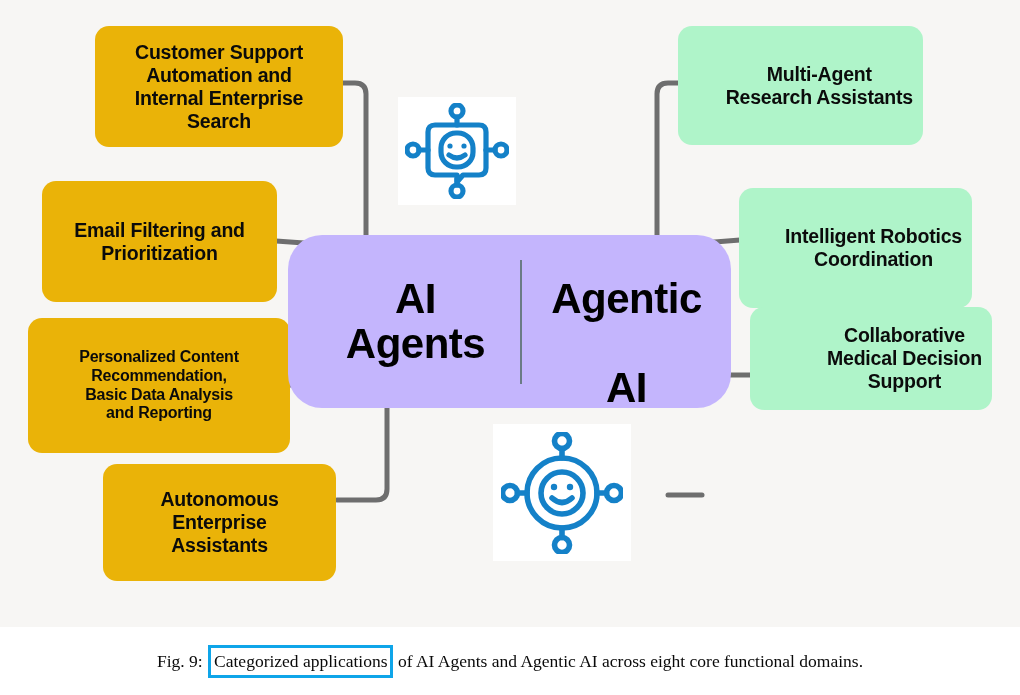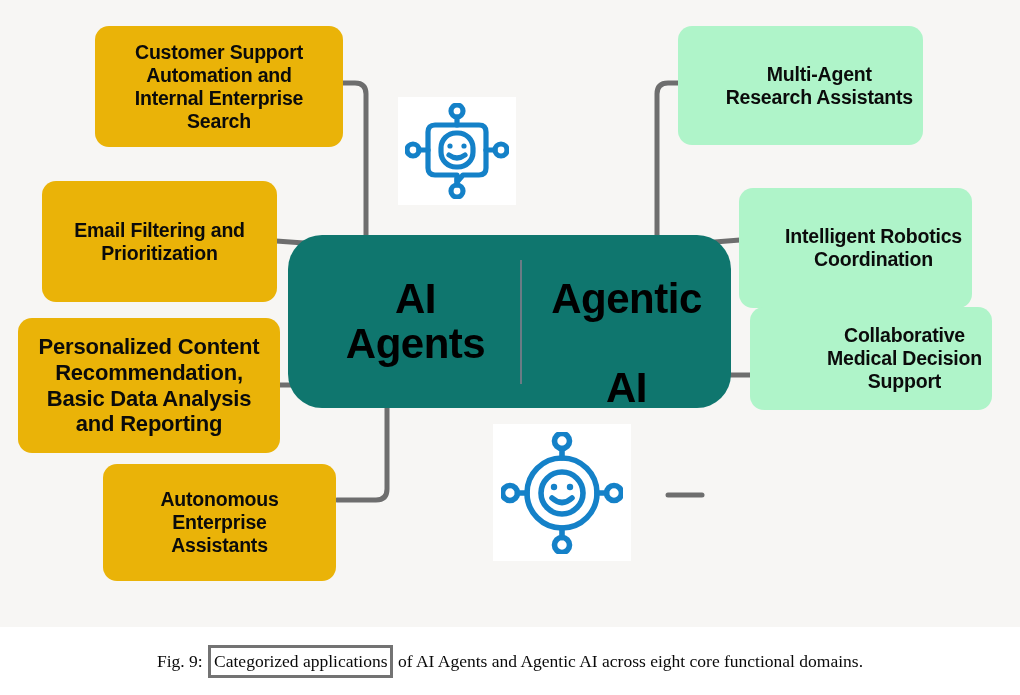--- a/index.html
+++ b/index.html
@@ -57,21 +57,21 @@
   .node.left  { background: #eab308; }
   .node.right { background: #aff4c9; justify-content: flex-end; }
 
   
   #hub {
     position: absolute;
     left: 288px;
     top: 235px;
     width: 443px;
     height: 173px;
-    background: #0f766e;
+    background: #c4b5fd;
     border-radius: 34px;
     display: flex;
     align-items: center;
     justify-content: center;
     z-index: 3;
     padding-left: 23px;
   }
   .hub-half {
     flex: 1 1 0;
     display: flex;
@@ -115,21 +115,21 @@
     align-items: center;
     justify-content: center;
   }
   #caption {
     font-family: "Liberation Serif", serif;
     font-size: 17.5px;
     color: #0a0a0a;
     white-space: nowrap;
   }
   #caption-highlight {
-    border: 3px solid #737373;
+    border: 3px solid #0ea5e9;
     padding: 3px 2px 4px 3px;
     margin: 0 1px;
     line-height: 1;
   }
 </style>
 </head>
 <body>
 
 <div id="figure-root">
 
@@ -161,21 +161,21 @@
 Automation and
 Internal Enterprise
 Search</span>
     </div>
 
     <div class="node left" style="left:42px; top:181px; width:235px; height:121px; font-size:19.5px;">
       <span style="white-space:pre-line;">Email Filtering and
 Prioritization</span>
     </div>
 
-    <div class="node left" style="left:18px; top:318px; width:262px; height:135px; font-size:22px;">
+    <div class="node left" style="left:28px; top:318px; width:262px; height:135px; font-size:16px;">
       <span style="white-space:pre-line;">Personalized Content
 Recommendation,
 Basic Data Analysis
 and Reporting</span>
     </div>
 
     <div class="node left" style="left:103px; top:464px; width:233px; height:117px; font-size:19.5px;">
       <span style="white-space:pre-line;">Autonomous
 Enterprise
 Assistants</span>

